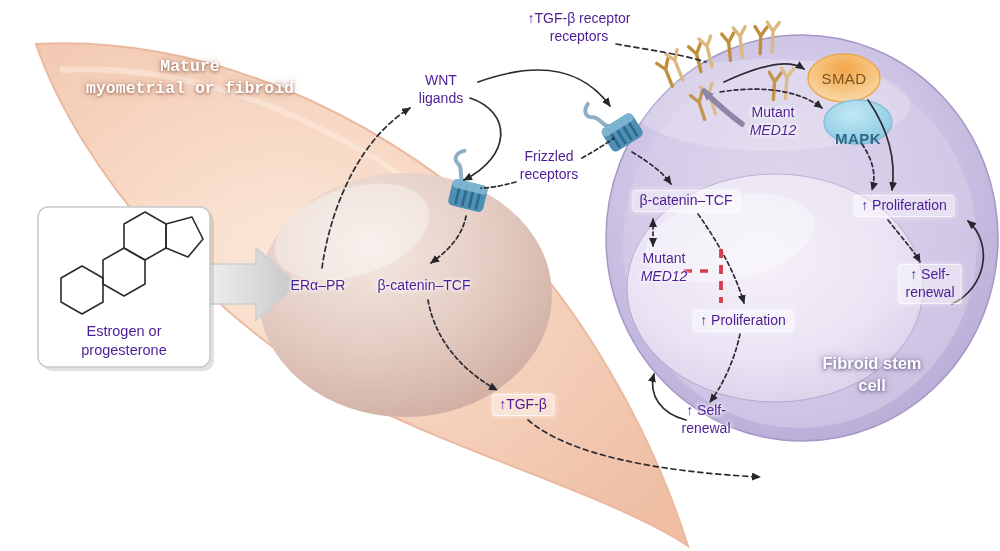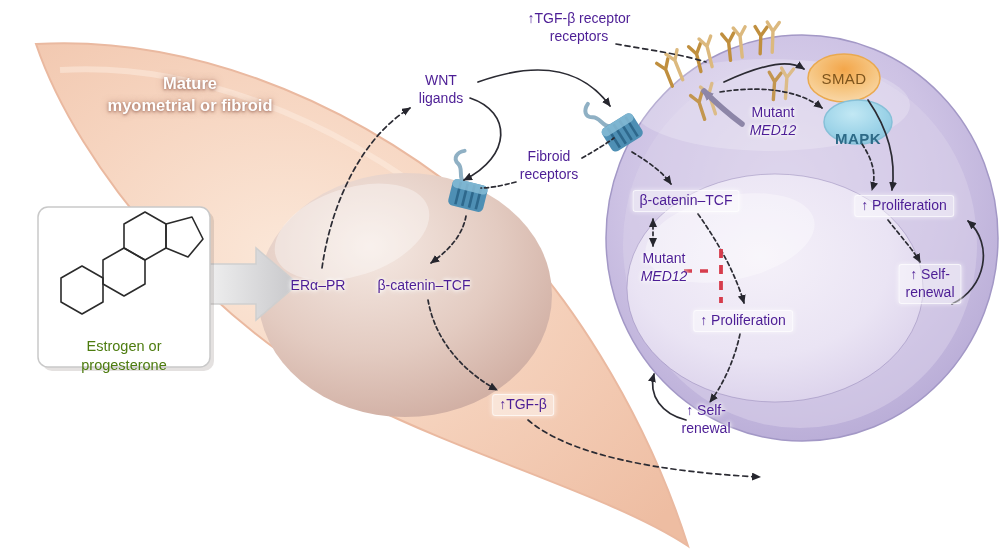--- a/index.html
+++ b/index.html
@@ -10,21 +10,21 @@
        line-height:1.28;color:#4c1d95;white-space:nowrap;z-index:5;}
   .glow{text-shadow:0 0 3px #fff,0 0 5px #fff,0 1px 6px #fff;}
   .tag{background:rgba(255,255,255,.45);border:1px solid rgba(255,255,255,.65);
        border-radius:3px;padding:1px 6px;box-shadow:0 0 5px rgba(255,255,255,.6);}
   .cellname{font-weight:bold;color:#ffffff;font-size:16.5px;line-height:1.35;
        text-shadow:0 1px 3px rgba(150,95,80,.9),0 0 7px rgba(150,95,80,.55);}
   .stemshadow{text-shadow:0 1px 3px rgba(100,88,135,.95),0 0 7px rgba(100,88,135,.6);}
   .it{font-style:italic;}
   .smad-txt{font-weight:normal;color:#7d541c;font-size:15px;letter-spacing:.4px;}
   .mapk-txt{font-weight:bold;color:#2d6a87;font-size:15px;letter-spacing:.4px;}
-  .boxlbl{color:#4d7c0f;font-size:14.5px;margin-top:15px;}
+  .boxlbl{color:#4c1d95;font-size:14.5px;}
 </style>
 </head>
 <body>
 
 <div class="canvas">
 
 <svg width="1000" height="551" viewBox="0 0 1000 551">
   <defs>
     <radialGradient id="gPink" cx="38%" cy="42%" r="78%">
       <stop offset="0%" stop-color="#fbe7d8"></stop>
@@ -163,21 +163,21 @@
     <path d="M 952,304 C 986,288 994,244 968,221" marker-end="url(#ah)"></path>
   </g>
   <path d="M 742,124 C 726,112 714,101 704,91" fill="none" stroke="#8d86a8" stroke-width="5.5" stroke-linecap="round" marker-end="url(#ahg)"></path>
 
   <g stroke="#d63c4c" fill="none">
     <line x1="684" y1="271" x2="716" y2="271" stroke-width="3.6" stroke-dasharray="8 8"></line>
     <line x1="721" y1="249" x2="721" y2="303" stroke-width="3.8" stroke-dasharray="9 7"></line>
   </g>
 </svg>
 
-<div class="lbl cellname" style="left:190px;top:72px;">
+<div class="lbl cellname" style="left:190px;top:56px;font-family:Liberation Mono, monospace;">
   <span>Mature</span><br>
   <span>myometrial or fibroid</span><br>
 </div>
 
 <div class="lbl boxlbl" style="left:124px;top:322px;">
   <span>Estrogen or</span><br>
   <span>progesterone</span>
 </div>
 
 <div class="lbl glow" style="left:318px;top:277px;text-align:center;">
@@ -186,34 +186,38 @@
 <div class="lbl glow" style="left:424px;top:277px;">
   <span>β-catenin–TCF</span>
 </div>
 
 <div class="lbl" style="left:441px;top:72px;">
   <span>WNT</span><br>
   <span>ligands</span>
 </div>
 
 <div class="lbl" style="left:549px;top:148px;">
-  <span>Fibroid</span><br>
+  <span>Frizzled</span><br>
   <span>receptors</span>
 </div>
 
 <div class="lbl" style="left:579px;top:10px;">
   <span>↑TGF-β receptor</span><br>
   <span>receptors</span>
 </div>
 
 <div class="lbl tag" style="left:523px;top:394px;">
   <span>↑TGF-β</span>
 </div>
 
 
+<div class="lbl cellname stemshadow" style="left:872px;top:352px;">
+  <span>Fibroid stem</span><br>
+  <span>cell</span>
+</div>
 
 <div class="lbl glow" style="left:773px;top:104px;">
   <span>Mutant</span><br>
   <span class="it">MED12</span>
 </div>
 
 <div class="lbl smad-txt" style="left:844px;top:69px;">
   <span>SMAD</span>
 </div>
 <div class="lbl mapk-txt" style="left:858px;top:113px;margin-top:16px;">

